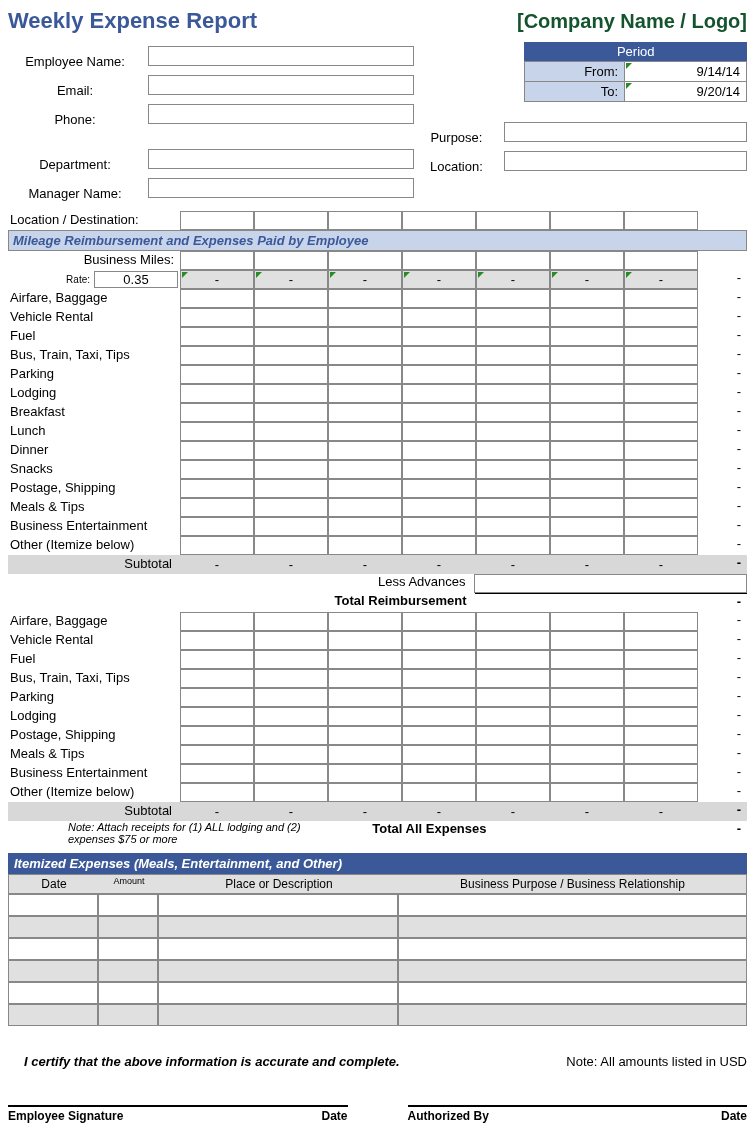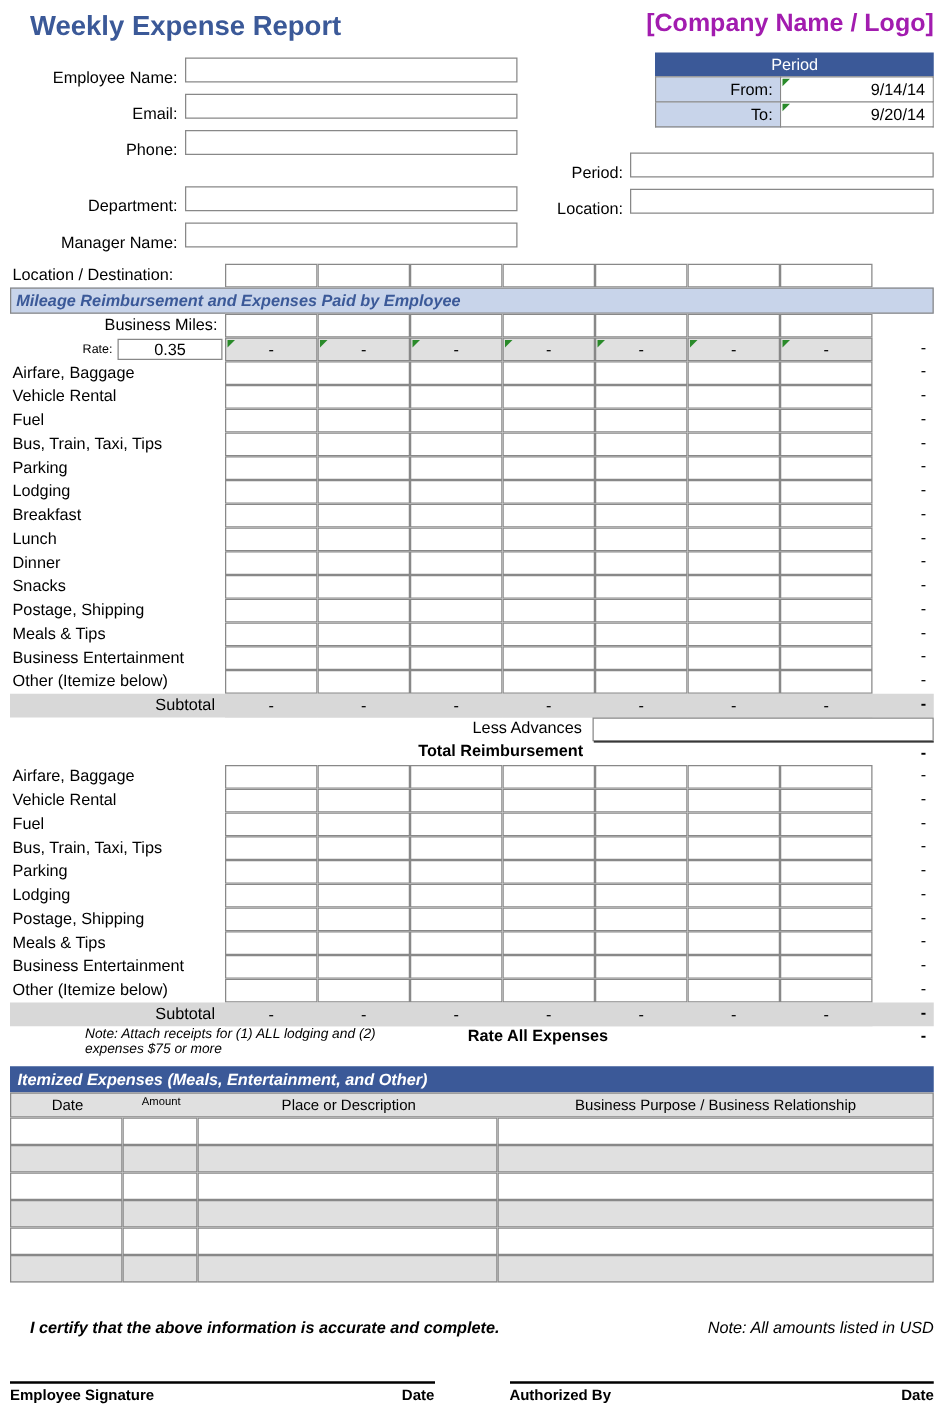--- a/index.html
+++ b/index.html
@@ -5,28 +5,28 @@
   * { box-sizing: border-box; }
   body {
     margin: 0;
     font-family: Arial, Helvetica, sans-serif;
     font-size: 13px;
     color: #000;
     background: #fff;
     width: 755px;
   }
   .wrap { padding: 8px; }
-  .titlebar { display: flex; justify-content: space-between; align-items: flex-start; margin-bottom: 8px; margin-left: 16px; }
+  .titlebar { display: flex; justify-content: space-between; align-items: center; margin-bottom: 8px; }
   .title { color: #3b5998; font-size: 22px; font-weight: bold; }
-  .company { color: #a21caf; font-size: 20px; font-weight: bold; }
+  .company { color: #14532d; font-size: 20px; font-weight: bold; }
   .top-section { display: flex; margin-bottom: 8px; }
   .left-fields { width: 55%; }
   .right-fields { width: 45%; }
   .field-row { display: flex; align-items: center; margin-bottom: 2px; }
-  .field-label { width: 140px; text-align: right; padding-right: 6px; margin-top: 12px; }
+  .field-label { width: 140px; text-align: center; padding-right: 6px; margin-top: 12px; }
   .field-input { flex: 1; height: 20px; border: 1px solid #888; background: #fff; }
   .spacer { height: 16px; }
   .period-header { background: #3b5998; color: #fff; text-align: center; font-weight: normal; padding: 2px 0; font-size: 13px; }
   .period-table { width: 100%; border-collapse: collapse; }
   .period-table td { border: 1px solid #888; padding: 2px 6px; font-size: 13px; }
   .period-lbl { background: #c8d4ea; text-align: right; width: 45%; }
   .period-val { text-align: right; background: #fff; position: relative; }
   .tri { position: absolute; left: 1px; top: 1px; width: 0; height: 0; border-left: 6px solid #2a8a2a; border-bottom: 6px solid transparent; }
   .purpose-row .field-label { width: 90px; }
 
@@ -54,21 +54,21 @@
   .itemized-subhead div { padding: 2px 4px; text-align: center; }
   .it-date { width: 90px; }
   .it-amt { width: 60px; font-size: 9px; line-height: 9px; }
   .it-place { width: 240px; }
   .it-purpose { flex: 1; }
   .itemized-row { display: flex; height: 22px; }
   .itemized-row > div { border: 1px solid #888; background: #fff; }
   .itemized-row.gray > div { background: #e0e0e0; }
 
   .cert-line { font-weight: bold; font-style: italic; margin-top: 24px; margin-left: 16px; }
-  .usd-note { text-align: center; font-style: italic; }
+  .usd-note { text-align: center; }
   .sig-row { display: flex; margin-top: 36px; gap: 60px; }
   .sig-block { flex: 1; border-top: 2px solid #000; display: flex; justify-content: space-between; font-weight: bold; padding-top: 2px; font-size: 12px; }
 </style>
 </head>
 <body>
 
 <div class="wrap">
 
   <div class="titlebar">
     <div class="title">Weekly Expense Report</div>
@@ -110,21 +110,21 @@
               </tr>
           <tr>
                 <td class="period-lbl">To:</td>
                 <td class="period-val"><span class="tri"></span><span>9/20/14</span></td>
               </tr>
         </tbody>
           </table>
       </div>
       <div class="spacer"></div>
       <div class="field-row purpose-row">
-          <div class="field-label">Period:</div>
+          <div class="field-label">Purpose:</div>
           <div class="field-input"></div>
         </div>
       <div class="field-row purpose-row">
           <div class="field-label">Location:</div>
           <div class="field-input"></div>
         </div>
     </div>
   </div>
 
 
@@ -933,21 +933,21 @@
         </div>
         <div class="col-day" style="background: rgb(216, 216, 216);">
           <div class="dash" style="height: 100%; display: flex; align-items: center; justify-content: center;">-</div>
         </div>
       </div>
     <div class="col-tot bold">-</div>
   </div>
 
   <div class="row" style="height:22px;">
     <div class="note-italic" style="flex:1;">Note:  Attach receipts for (1) ALL lodging and (2) expenses $75 or more</div>
-    <div style="width:180px; text-align:right; padding-right:8px;" class="bold">Rate All Expenses</div>
+    <div style="width:180px; text-align:right; padding-right:8px;" class="bold">Total All Expenses</div>
     <div class="col-tot bold" style="width:56px;">-</div>
   </div>
 
   <div style="height:10px;"></div>
 
   <div class="itemized-header">Itemized Expenses (Meals, Entertainment, and Other)</div>
   <div class="itemized-subhead">
     <div class="it-date">Date</div>
     <div class="it-amt">Amount</div>
     <div class="it-place">Place or Description</div>

